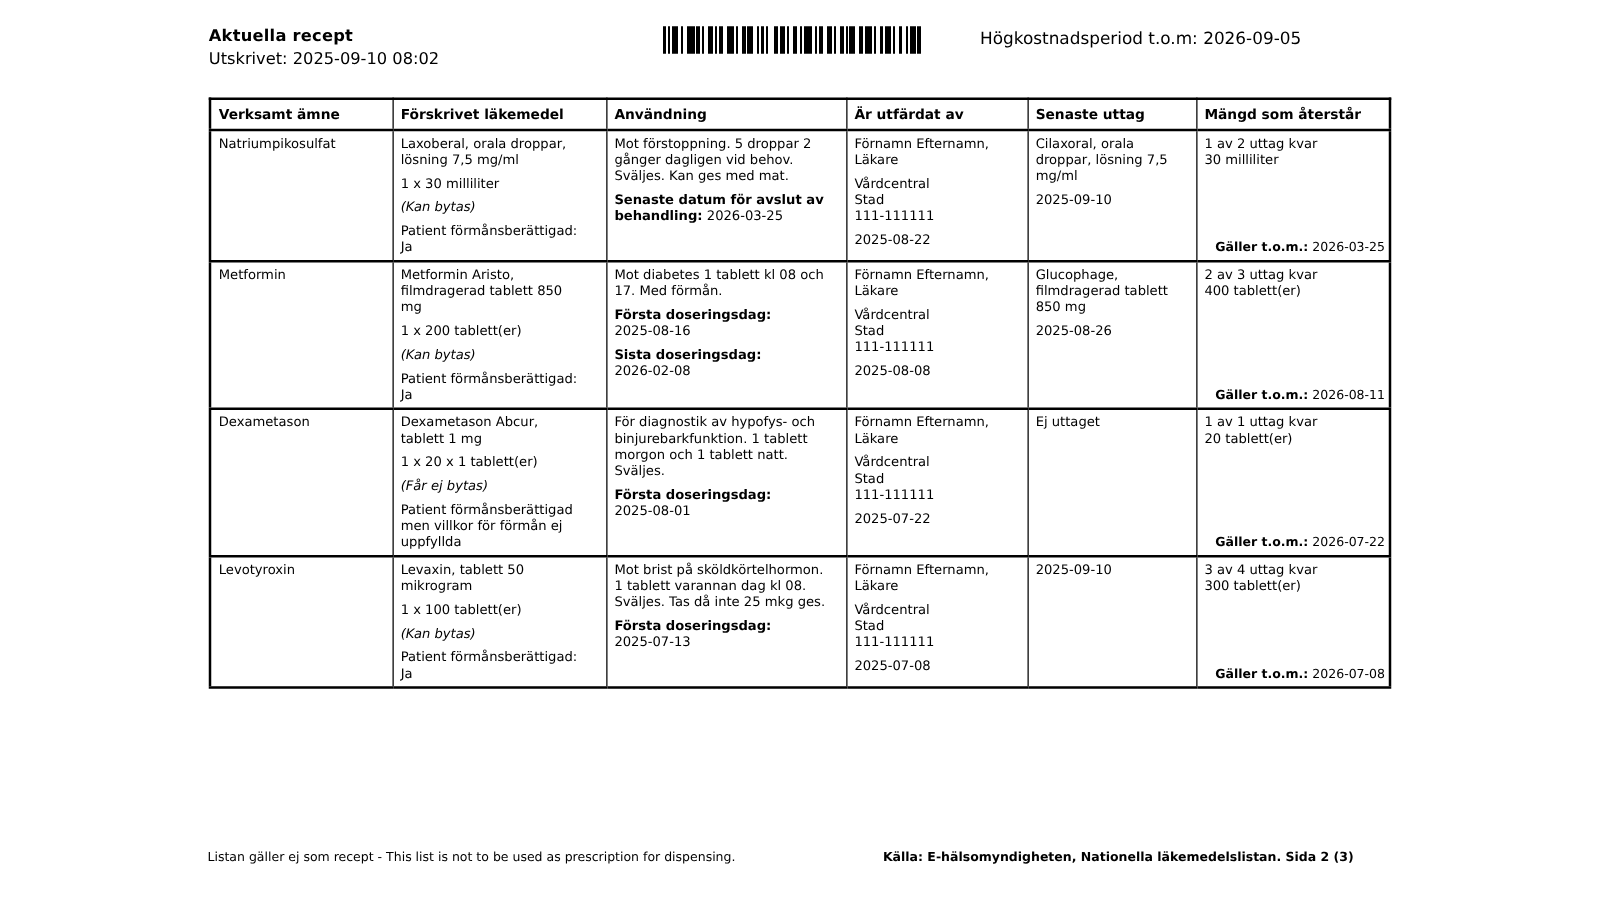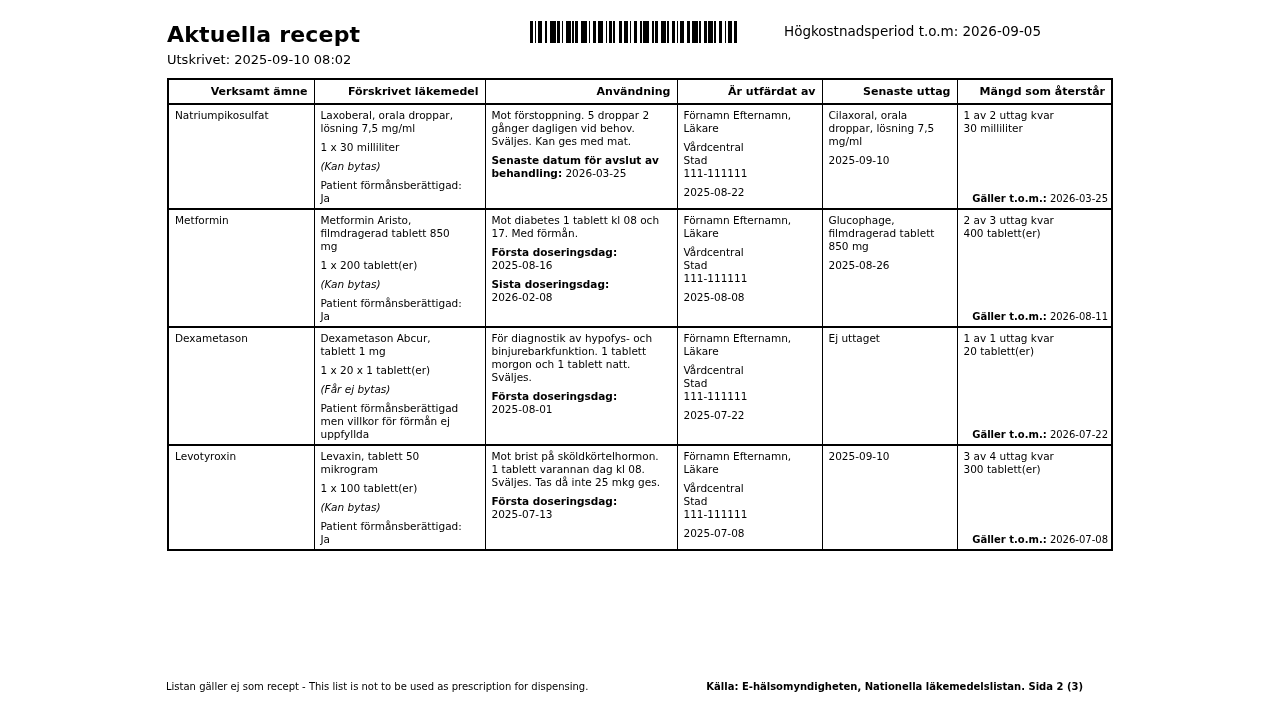--- a/index.html
+++ b/index.html
@@ -1,27 +1,27 @@
 <!DOCTYPE html>
 <html><head>
 <meta charset="utf-8">
 <style>
   html,body{margin:0;padding:0;background:#fff;}
   body{width:1280px;height:720px;position:relative;font-family:"DejaVu Sans",sans-serif;color:#000;overflow:hidden;}
   .abs{position:absolute;}
 
   
-  .doc-title{left:167px;top:22px;font-size:22px;font-weight:bold;letter-spacing:0.2px;}
-  .printed{left:167px;top:52px;font-size:13px;}
+  .doc-title{left:167px;top:22px;font-size:13px;font-weight:bold;letter-spacing:0.2px;}
+  .printed{left:167px;top:40px;font-size:13px;}
   .barcode{left:530px;top:21px;}
   .patient-block{left:784px;top:19px;font-size:13.5px;line-height:25px;}
 
   
   table.rx{position:absolute;left:167px;top:78px;width:944px;border-collapse:collapse;table-layout:fixed;border:2px solid #000;}
-  table.rx th{font-size:11px;font-weight:bold;text-align:right;vertical-align:middle;padding:3px 6px;border:1px solid #000;border-bottom:2px solid #000;white-space:nowrap;}
+  table.rx th{font-size:11px;font-weight:bold;text-align:left;vertical-align:middle;padding:3px 6px;border:1px solid #000;border-bottom:2px solid #000;white-space:nowrap;}
   table.rx thead tr{height:25px;}
   table.rx td{font-size:10.5px;line-height:13px;padding:4px 6px 3px 6px;border:1px solid #000;border-bottom:2px solid #000;vertical-align:top;}
   table.rx tbody tr.h1{height:104px;}
   table.rx tbody tr.h2{height:88px;}
   table.rx tbody tr.h3{height:118px;}
   table.rx tbody tr.h4{height:105px;}
   td p{margin:0 0 6px 0;white-space:pre-line;}
   td p:last-child{margin-bottom:0;}
   .b{font-weight:bold;}
   .it{font-style:italic;}

